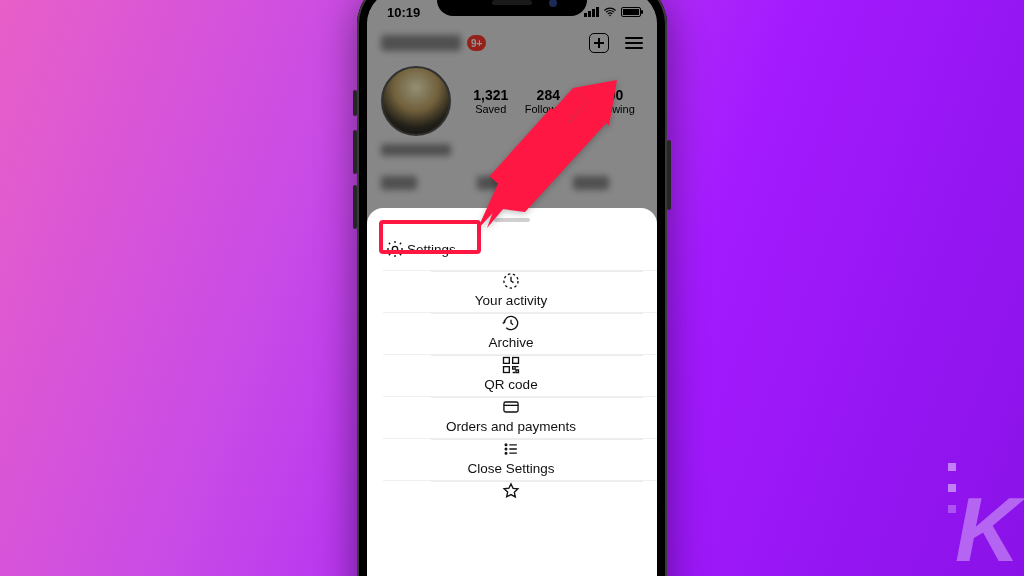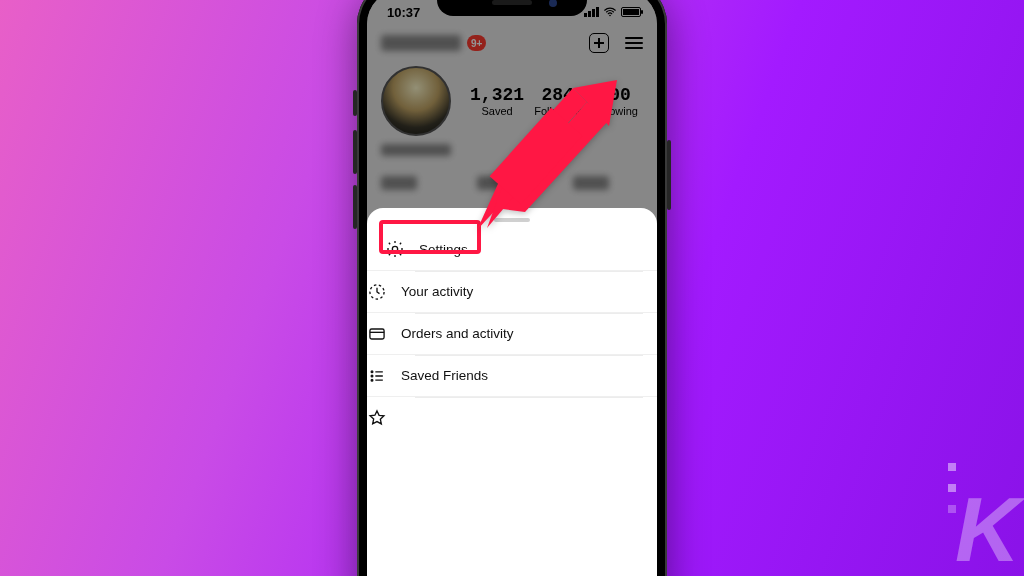--- a/index.html
+++ b/index.html
@@ -80,40 +80,40 @@
   .burger i{height:2px;background:#000;border-radius:1px;}
 
   .stats-row { display:flex; align-items:center; gap:14px; margin-top:8px;}
   .avatar {
     width:70px; height:70px; border-radius:50%;
     background: radial-gradient(circle at 50% 30%, #fff7c0 0%, #caa656 40%, #3b3728 70%, #111 100%);
     border: 2.5px solid #555;
     filter: saturate(0.8);
   }
   .stats { flex:1; display:flex; justify-content:space-around; text-align:center; font-size:11px; color:#000;}
-  .stats .n { font-size:18px; font-weight:700; display:block;font-family:Liberation Mono, monospace;}
+  .stats .n { font-size:14px; font-weight:700; display:block;}
   .bio-blur { margin-top:8px; width:70px; height:12px; background:#8a8a8a; filter: blur(3px); border-radius:3px;}
   .row-blur { margin-top:20px; height:14px; display:flex; gap:60px;}
   .row-blur i{ width:36px; height:14px; background:#8a8a8a; filter: blur(3px); border-radius:3px;}
 
   
   .sheet {
     position:absolute; left:0; right:0; bottom:0; top:218px;
     background:#fff; border-top-left-radius:16px; border-top-right-radius:16px;
     z-index: 20; padding-top:10px;
   }
   .grabber{ width:36px; height:4px; background:#d0d0d0; border-radius:2px; margin:0 auto 6px auto;}
   .menu { list-style:none; }
   .menu li {
-    display:flex; align-items:center; gap:14px;
+    display:flex; align-items:center; gap:2px;
     padding: 0 18px; height:42px;
     font-size:13.5px; color:#111;
   }
   .menu li + li { border-top:1px solid #efefef; margin-left:48px; padding-left:0; }
-  .menu li + li { margin-left:0; }
+  .menu li + li { margin-left:16px;flex-direction:column; }
   .menu li:not(:first-child)::before{
     content:""; position:absolute;
   }
   .menu li { position:relative; }
   .menu li:not(:first-child)::after{
     content:""; position:absolute; left:48px; right:14px; top:0; height:1px; background:#ececec;
   }
   .menu .ic { width:20px; height:20px; flex:0 0 20px; display:flex; align-items:center; justify-content:center; color:#111;}
   .menu .ic svg { width:20px; height:20px; stroke:#111; fill:none; stroke-width:1.6; }
 
@@ -141,21 +141,21 @@
   <div class="phone">
     <div class="side-btn side-l1"></div>
     <div class="side-btn side-l2"></div>
     <div class="side-btn side-l3"></div>
     <div class="side-btn side-r"></div>
 
     <div class="screen">
       <div class="notch"></div>
 
       <div class="statusbar">
-        <span>10:37</span>
+        <span>10:19</span>
         <div class="status-icons">
           <span class="sig">
               <i></i>
               <i></i>
               <i></i>
               <i></i>
             </span>
           <svg class="wifi" viewBox="0 0 24 24">
               <path d="M3 9c5-5 13-5 18 0M6 12c3.5-3.5 8.5-3.5 12 0M9 15c1.8-1.8 4.2-1.8 6 0" stroke="#000" stroke-width="2" fill="none" stroke-linecap="round"></path>
               <circle cx="12" cy="18" r="1.4" fill="#000"></circle>
@@ -225,44 +225,64 @@
           <li>
             <span class="ic">
               <svg viewBox="0 0 24 24">
                   <circle cx="12" cy="12" r="8.5" stroke-dasharray="3 3"></circle>
                   <path d="M12 7v5l3 2"></path>
                 </svg>
             </span>
             <span>Your activity</span>
           </li>
 
-
+          <li>
+            <span class="ic">
+              <svg viewBox="0 0 24 24">
+                  <path d="M4 12a8 8 0 1 1 2.3 5.6M4 12H2m2 0V9"></path>
+                  <path d="M12 8v4l2.5 2"></path>
+                </svg>
+            </span>
+            <span>Archive</span>
+          </li>
+
+          <li>
+            <span class="ic">
+              <svg viewBox="0 0 24 24">
+                  <rect x="3" y="3" width="7" height="7"></rect>
+                  <rect x="14" y="3" width="7" height="7"></rect>
+                  <rect x="3" y="14" width="7" height="7"></rect>
+                  <path d="M14 14h3v3h-3zM18 18h3v3h-3zM18 14h3M14 21h3"></path>
+                </svg>
+            </span>
+            <span>QR code</span>
+          </li>
 
 
 
           <li>
             <span class="ic">
               <svg viewBox="0 0 24 24">
                   <rect x="3.5" y="6" width="17" height="12" rx="2"></rect>
                   <path d="M3.5 10h17"></path>
                 </svg>
             </span>
-            <span>Orders and activity</span>
+            <span>Orders and payments</span>
           </li>
 
           <li>
             <span class="ic">
               <svg viewBox="0 0 24 24">
                   <circle cx="6" cy="7" r="1"></circle>
                   <circle cx="6" cy="12" r="1"></circle>
                   <circle cx="6" cy="17" r="1"></circle>
                   <path d="M10 7h9M10 12h9M10 17h9"></path>
                 </svg>
             </span>
-            <span>Saved Friends</span>
+            <span>Close Settings</span>
           </li>
 
           <li>
             <span class="ic">
               <svg viewBox="0 0 24 24">
                   <path d="M12 3.5l2.5 5.3 5.8.6-4.3 4 1.2 5.7L12 16.3 6.8 19l1.2-5.7-4.3-4 5.8-.6z"></path>
                 </svg>
             </span>
 
           </li>

